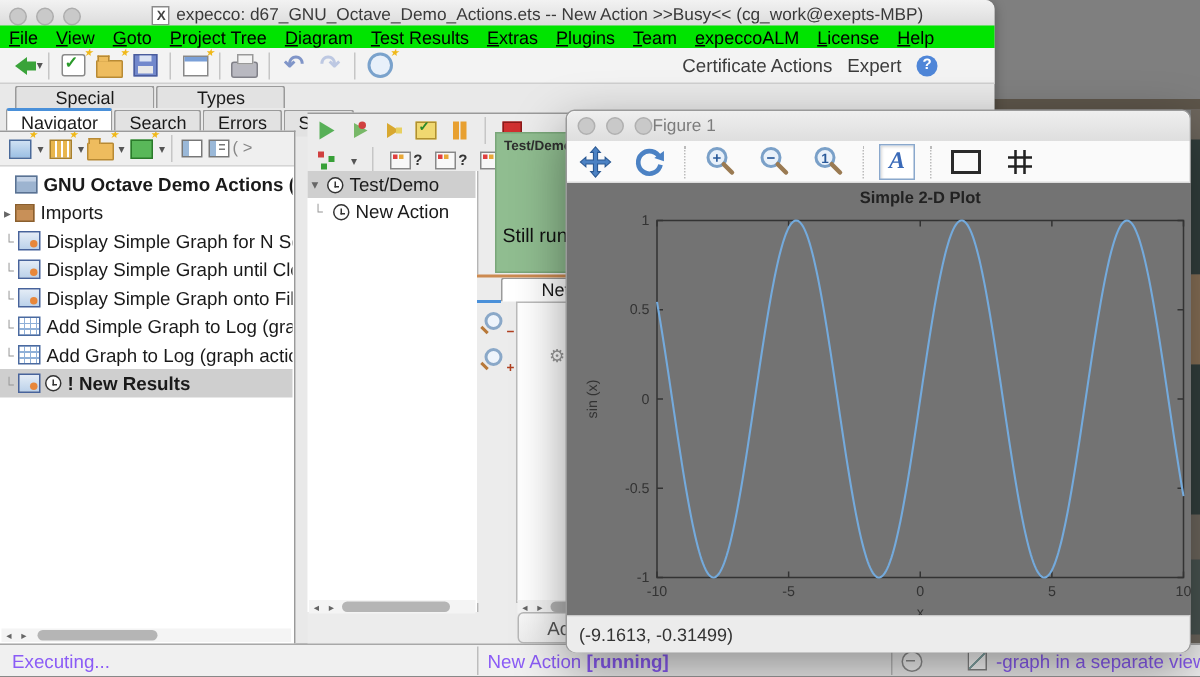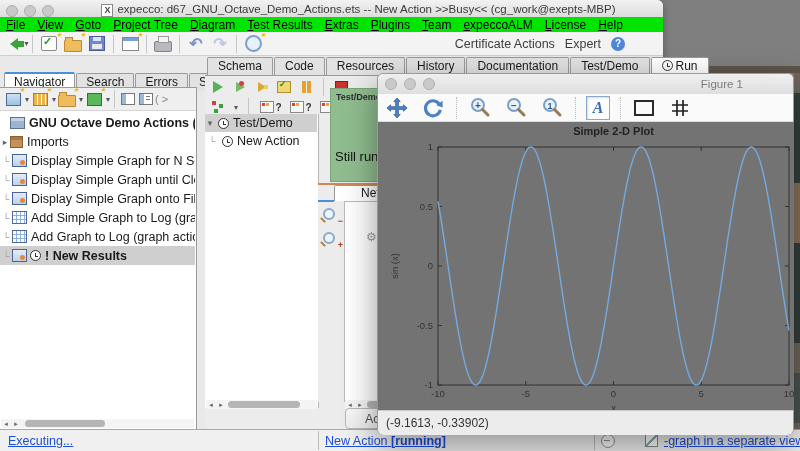--- a/index.html
+++ b/index.html
@@ -116,32 +116,32 @@
   .magbtn{position:absolute;width:18px;height:16px;}
   .ic-mag{width:8px;height:8px;border:2px solid #8aa8c8;border-radius:50%;background:#eef4fb;position:relative;display:inline-block;}
   .ic-mag::after{content:"";position:absolute;width:6px;height:2px;background:#b87838;transform:rotate(45deg);left:-5px;top:9px;}
   .magsign{position:absolute;right:-2px;bottom:-2px;font-size:9px;font-weight:bold;color:#b04020;}
   .gear{font-size:12px;color:#9a9a9a;}
   #accept-btn{left:345px;top:408px;width:76px;height:19px;background:linear-gradient(#f8f8f8,#ededed);
               border:1px solid #b8b8b8;border-radius:4px;font-size:12.5px;color:#555;
               display:flex;align-items:center;justify-content:center;}
   
   #status-strip{left:0;top:429px;width:800px;height:22px;background:#f0f0f0;border-top:1px solid #a8a8a8;box-sizing:border-box;}
-  .stseg{position:absolute;top:0;height:21px;display:flex;align-items:center;font-size:12.5px;color:#1d4ed8;overflow:hidden;white-space:nowrap;text-decoration:underline;}
+  .stseg{position:absolute;top:0;height:21px;display:flex;align-items:center;font-size:12.5px;color:#8b5cf6;overflow:hidden;white-space:nowrap;}
   .stdiv{position:absolute;top:1px;width:1px;height:19px;background:#bdbdbd;}
   .knob{position:absolute;width:12px;height:12px;border:1px solid #909090;border-radius:50%;background:#f8f8f8;}
   .knob::after{content:"";position:absolute;left:2px;top:5px;width:6px;height:1px;background:#909090;}
   .hinticon{width:11px;height:11px;border:1px solid #888;background:linear-gradient(135deg,#fff 45%,#8aa 45%,#8aa 55%,#fff 55%);margin-right:6px;flex:0 0 auto;}
   
   #figure-window{left:377px;top:73px;width:417px;height:362px;background:#fff;border:1px solid #9a9a9a;
                  border-radius:6px;box-shadow:0 12px 34px rgba(0,0,0,.4);box-sizing:border-box;z-index:20;}
   #fig-titlebar{left:0;top:0;width:100%;height:20px;background:linear-gradient(#efefef,#dedede);
                 border-bottom:1px solid #c0c0c0;border-radius:6px 6px 0 0;display:flex;align-items:center;}
   .ftl{width:10px;height:10px;border-radius:50%;background:#c9c9c9;border:1px solid #b0b0b0;margin-left:7px;flex:0 0 auto;}
-  #fig-title{flex:1;text-align:right;color:#7c7c7c;font-size:11.5px;margin-right:50px;}
+  #fig-title{flex:1;text-align:left;color:#7c7c7c;font-size:11.5px;margin-right:50px;}
   #fig-toolbar{left:0;top:20px;width:100%;height:28px;background:#fafafa;border-bottom:1px solid #dcdcdc;
                display:flex;align-items:center;padding-left:6px;box-sizing:border-box;gap:10px;}
   .fbtn{display:inline-flex;align-items:center;justify-content:center;width:26px;height:24px;}
   .fsep{width:0;height:22px;border-left:1px dotted #bbb;}
   .fig-A{display:inline-flex;align-items:center;justify-content:center;width:22px;height:22px;
          border:1px solid #8aa8cc;box-shadow:inset 1px 1px 2px rgba(0,0,0,.15);background:#fff;
          font-family:"Liberation Serif",serif;font-style:italic;font-weight:bold;font-size:16px;color:#3a6ab8;}
   .ic-rect{width:16px;height:12px;border:2px solid #2a2a2a;}
   #fig-plot{left:0;top:48px;width:416px;height:288px;background:#737373;}
   #fig-status{left:0;top:336px;width:100%;height:25px;background:#ececec;border-top:1px solid #c8c8c8;
@@ -227,22 +227,22 @@
           <span class="ic ic-reload"></span>
           <i class="star">★</i>
         </span>
       <span id="toolbar-right">
         <span>Certificate Actions</span>
         <span>Expert</span>
         <span class="helpc">?</span>
       </span>
     </div>
 
+    <div class="abs" id="left-tabs1"><span class="tab">Special</span><span class="tab">Types</span></div>
     <div class="abs" id="left-tabs2"><span class="tab active blue-top">Navigator</span><span class="tab">Search</span><span class="tab">Errors</span><span class="tab">Style</span></div>
-    <div class="abs" id="right-tabs"><span class="tab">Schema</span><span class="tab">Code</span><span class="tab">Resources</span><span class="tab">History</span><span class="tab">Documentation</span><span class="tab">Test/Demo</span><span class="tab active"><span class="clock" style="margin: 0px 3px 0px 0px; vertical-align: -1px;"></span>Run</span></div>
 
     <div class="abs" id="nav-panel"></div>
     <div class="abs" id="nav-toolbar">
       <span class="tbtn" style="width:22px">
           <span class="ic ic-newact"></span>
           <i class="star">★</i>
         </span>
         <span class="caret">▾</span>
       <span class="tbtn" style="width:22px">
           <span class="ic ic-cols"></span>
@@ -504,17 +504,17 @@
           <text x="55" y="87.5" text-anchor="end" font-size="9.5" fill="#333">0.5</text>
           <line x1="60" y1="25" x2="64" y2="25" stroke="#333"></line>
           <line x1="411" y1="25" x2="407" y2="25" stroke="#333"></line>
           <text x="55" y="28" text-anchor="end" font-size="9.5" fill="#333">1</text>
           <text x="235.5" y="289" text-anchor="middle" font-size="9.5" fill="#333">x</text>
           <text x="20" y="144" text-anchor="middle" font-size="9.5" fill="#333" transform="rotate(-90 20 144)">sin (x)</text>
           <path d="M60.00 79.26L60.88 84.33L61.75 89.55L62.63 94.91L63.51 100.39L64.39 105.98L65.27 111.66L66.14 117.42L67.02 123.26L67.90 129.14L68.78 135.06L69.65 141.00L70.53 146.95L71.41 152.89L72.28 158.81L73.16 164.69L74.04 170.52L74.92 176.29L75.80 181.97L76.67 187.56L77.55 193.04L78.43 198.40L79.30 203.62L80.18 208.69L81.06 213.61L81.94 218.34L82.82 222.89L83.69 227.25L84.57 231.39L85.45 235.32L86.33 239.02L87.20 242.48L88.08 245.70L88.96 248.66L89.83 251.36L90.71 253.79L91.59 255.95L92.47 257.82L93.34 259.42L94.22 260.72L95.10 261.73L95.98 262.45L96.85 262.87L97.73 263.00L98.61 262.83L99.49 262.36L100.36 261.59L101.24 260.53L102.12 259.18L103.00 257.54L103.88 255.62L104.75 253.42L105.63 250.95L106.51 248.20L107.39 245.20L108.26 241.95L109.14 238.45L110.02 234.71L110.90 230.75L111.77 226.57L112.65 222.18L113.53 217.60L114.40 212.83L115.28 207.90L116.16 202.80L117.04 197.56L117.91 192.18L118.79 186.68L119.67 181.07L120.55 175.38L121.42 169.60L122.30 163.76L123.18 157.87L124.06 151.95L124.94 146.00L125.81 140.05L126.69 134.11L127.57 128.20L128.44 122.32L129.32 116.50L130.20 110.75L131.08 105.08L131.95 99.51L132.83 94.05L133.71 88.71L134.59 83.51L135.47 78.47L136.34 73.59L137.22 68.88L138.10 64.36L138.98 60.04L139.85 55.93L140.73 52.04L141.61 48.38L142.49 44.96L143.36 41.79L144.24 38.87L145.12 36.21L146.00 33.83L146.87 31.72L147.75 29.89L148.63 28.34L149.50 27.09L150.38 26.12L151.26 25.46L152.14 25.08L153.01 25.01L153.89 25.23L154.77 25.75L155.65 26.57L156.53 27.67L157.40 29.07L158.28 30.76L159.16 32.73L160.04 34.98L160.91 37.50L161.79 40.28L162.67 43.33L163.55 46.63L164.42 50.17L165.30 53.94L166.18 57.94L167.06 62.16L167.93 66.58L168.81 71.19L169.69 75.98L170.56 80.95L171.44 86.07L172.32 91.34L173.20 96.74L174.07 102.26L174.95 107.88L175.83 113.59L176.71 119.38L177.59 125.23L178.46 131.12L179.34 137.05L180.22 143.00L181.10 148.95L181.97 154.88L182.85 160.79L183.73 166.66L184.60 172.47L185.48 178.21L186.36 183.86L187.24 189.42L188.12 194.86L188.99 200.17L189.87 205.34L190.75 210.36L191.63 215.22L192.50 219.89L193.38 224.38L194.26 228.67L195.13 232.74L196.01 236.59L196.89 240.21L197.77 243.59L198.65 246.72L199.52 249.60L200.40 252.21L201.28 254.55L202.16 256.61L203.03 258.39L203.91 259.89L204.79 261.09L205.67 262.01L206.54 262.63L207.42 262.95L208.30 262.97L209.17 262.70L210.05 262.13L210.93 261.27L211.81 260.11L212.68 258.66L213.56 256.93L214.44 254.91L215.32 252.62L216.19 250.05L217.07 247.22L217.95 244.14L218.83 240.80L219.70 237.22L220.58 233.40L221.46 229.37L222.34 225.12L223.22 220.66L224.09 216.02L224.97 211.19L225.85 206.20L226.72 201.05L227.60 195.76L228.48 190.34L229.36 184.80L230.23 179.17L231.11 173.44L231.99 167.64L232.87 161.78L233.75 155.88L234.62 149.95L235.50 144.00L236.38 138.05L237.25 132.12L238.13 126.22L239.01 120.36L239.89 114.56L240.77 108.83L241.64 103.20L242.52 97.66L243.40 92.24L244.28 86.95L245.15 81.80L246.03 76.81L246.91 71.98L247.78 67.34L248.66 62.88L249.54 58.63L250.42 54.60L251.30 50.78L252.17 47.20L253.05 43.86L253.93 40.78L254.80 37.95L255.68 35.38L256.56 33.09L257.44 31.07L258.32 29.34L259.19 27.89L260.07 26.73L260.95 25.87L261.82 25.30L262.70 25.03L263.58 25.05L264.46 25.37L265.33 25.99L266.21 26.91L267.09 28.11L267.97 29.61L268.85 31.39L269.72 33.45L270.60 35.79L271.48 38.40L272.36 41.28L273.23 44.41L274.11 47.79L274.99 51.41L275.87 55.26L276.74 59.33L277.62 63.62L278.50 68.11L279.38 72.78L280.25 77.64L281.13 82.66L282.01 87.83L282.88 93.14L283.76 98.58L284.64 104.14L285.52 109.79L286.39 115.53L287.27 121.34L288.15 127.21L289.03 133.12L289.90 139.05L290.78 145.00L291.66 150.95L292.54 156.88L293.42 162.77L294.29 168.62L295.17 174.41L296.05 180.12L296.93 185.74L297.80 191.26L298.68 196.66L299.56 201.93L300.43 207.05L301.31 212.02L302.19 216.81L303.07 221.42L303.95 225.84L304.82 230.06L305.70 234.06L306.58 237.83L307.45 241.37L308.33 244.67L309.21 247.72L310.09 250.50L310.97 253.02L311.84 255.27L312.72 257.24L313.60 258.93L314.48 260.33L315.35 261.43L316.23 262.25L317.11 262.77L317.99 262.99L318.86 262.92L319.74 262.54L320.62 261.88L321.50 260.91L322.37 259.66L323.25 258.11L324.13 256.28L325.00 254.17L325.88 251.79L326.76 249.13L327.64 246.21L328.51 243.04L329.39 239.62L330.27 235.96L331.15 232.07L332.03 227.96L332.90 223.64L333.78 219.12L334.66 214.41L335.53 209.53L336.41 204.49L337.29 199.29L338.17 193.95L339.05 188.49L339.92 182.92L340.80 177.25L341.68 171.50L342.56 165.68L343.43 159.80L344.31 153.89L345.19 147.95L346.06 142.00L346.94 136.05L347.82 130.13L348.70 124.24L349.57 118.40L350.45 112.62L351.33 106.93L352.21 101.32L353.08 95.82L353.96 90.44L354.84 85.20L355.72 80.10L356.59 75.17L357.47 70.40L358.35 65.82L359.23 61.43L360.11 57.25L360.98 53.29L361.86 49.55L362.74 46.05L363.62 42.80L364.49 39.80L365.37 37.05L366.25 34.58L367.13 32.38L368.00 30.46L368.88 28.82L369.76 27.47L370.63 26.41L371.51 25.64L372.39 25.17L373.27 25.00L374.14 25.13L375.02 25.55L375.90 26.27L376.78 27.28L377.66 28.58L378.53 30.18L379.41 32.05L380.29 34.21L381.17 36.64L382.04 39.34L382.92 42.30L383.80 45.52L384.68 48.98L385.55 52.68L386.43 56.61L387.31 60.75L388.19 65.11L389.06 69.66L389.94 74.39L390.82 79.31L391.69 84.38L392.57 89.60L393.45 94.96L394.33 100.44L395.21 106.03L396.08 111.71L396.96 117.48L397.84 123.31L398.72 129.19L399.59 135.11L400.47 141.05L401.35 147.00L402.22 152.94L403.10 158.86L403.98 164.74L404.86 170.58L405.74 176.34L406.61 182.02L407.49 187.61L408.37 193.09L409.24 198.45L410.12 203.67L411.00 208.74" fill="none" stroke="#74aadc" stroke-width="1.4"></path>
         </svg>
     </div>
     <div class="abs" id="fig-status">
-      <span>(-9.1613, -0.33902)</span>
+      <span>(-9.1613, -0.31499)</span>
     </div>
   </div>
 
 </div>
 
 </body></html>

